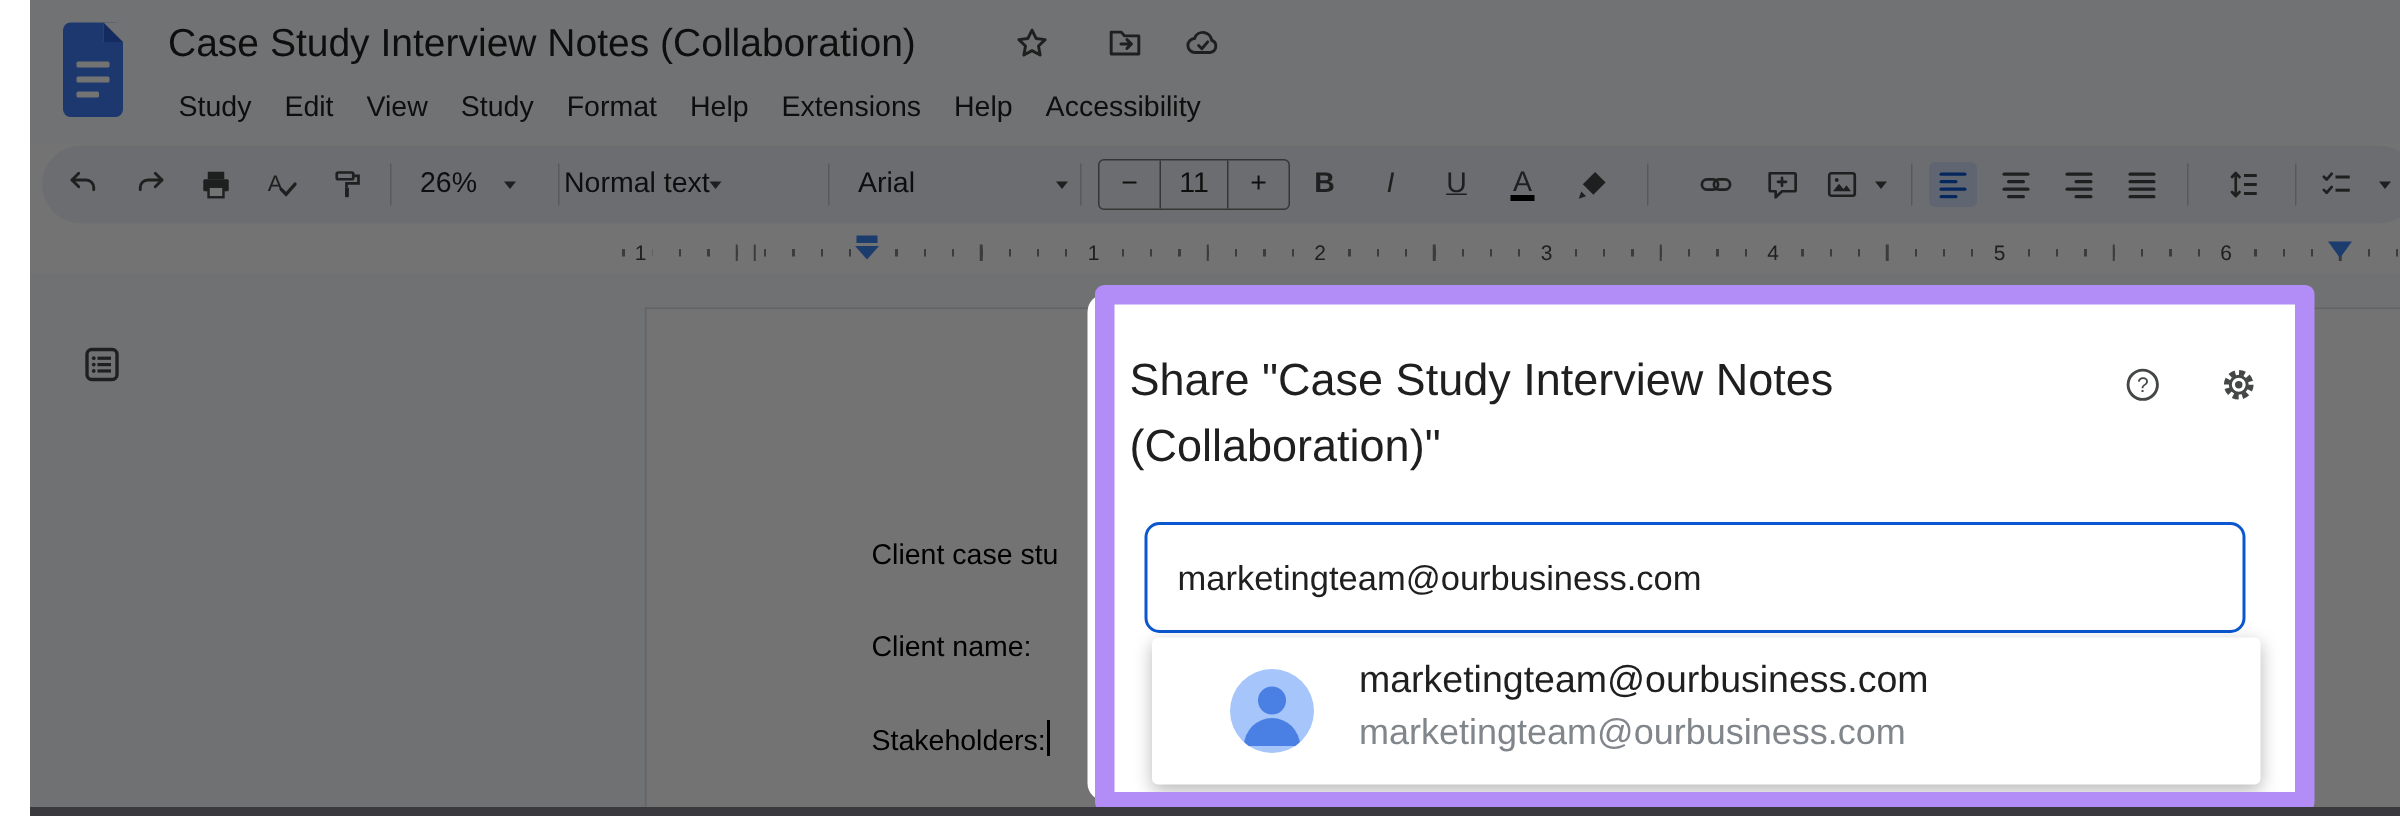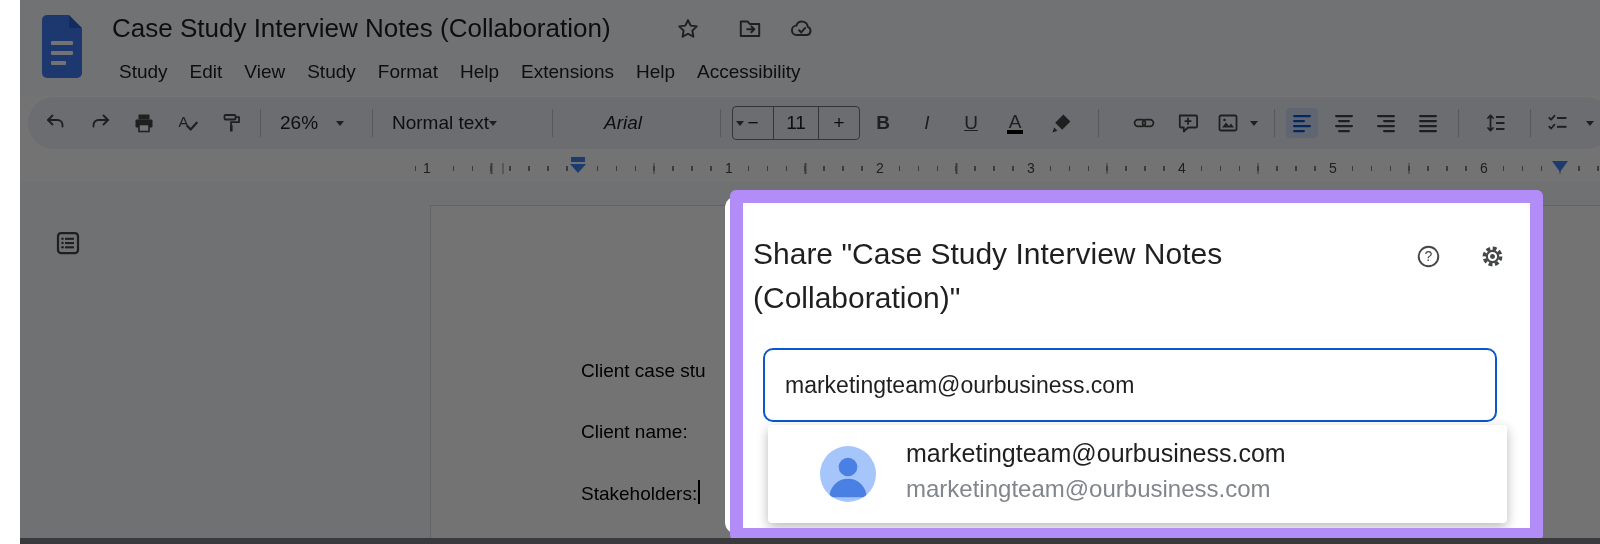--- a/index.html
+++ b/index.html
@@ -153,27 +153,27 @@
           </svg>
       </div>
       <div class="tb-sep" style="left:232px;"></div>
 
       <div class="tb-ctl" style="left:252px;">
         <span>26%</span>
         <span class="caret" style="margin-left:18px;"></span>
       </div>
       <div class="tb-sep" style="left:344px;"></div>
 
-      <div class="tb-ctl" style="left:364px;width:152px;">
+      <div class="tb-ctl" style="left:348px;width:152px;">
         <span>Normal text</span>
         <span class="caret"></span>
       </div>
       <div class="tb-sep" style="left:524px;"></div>
 
-      <div class="tb-ctl" style="left:576px;width:140px;justify-content:space-between;font-style:italic;">
+      <div class="tb-ctl" style="left:544px;width:140px;justify-content:space-between;">
         <span>Arial</span>
         <span class="caret"></span>
       </div>
       <div class="tb-sep" style="left:692px;"></div>
 
       <div class="size-group" style="left:704px;">
         <div class="size-cell" style="width:40px;">−</div>
         <div class="size-div"></div>
         <div class="size-cell" style="width:44px;">11</div>
         <div class="size-div"></div>

